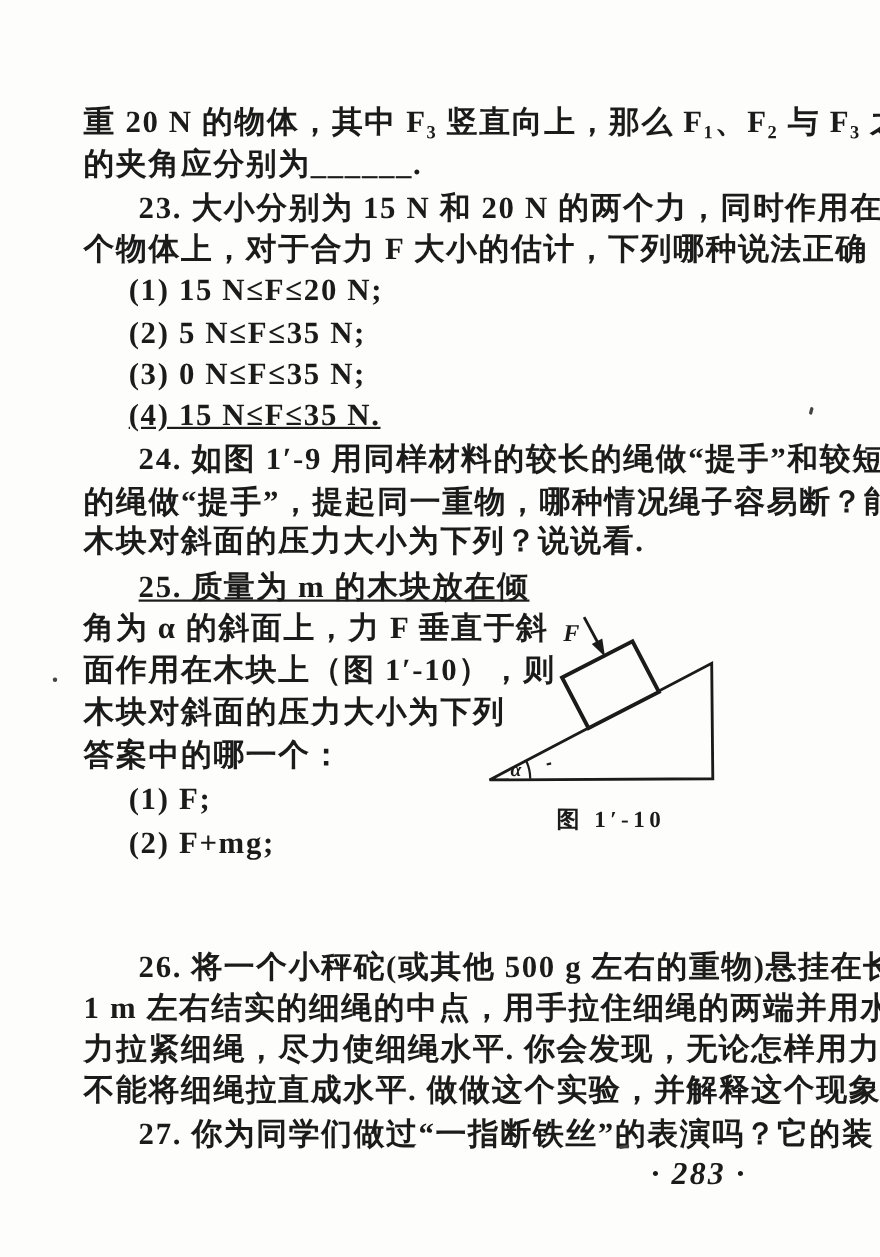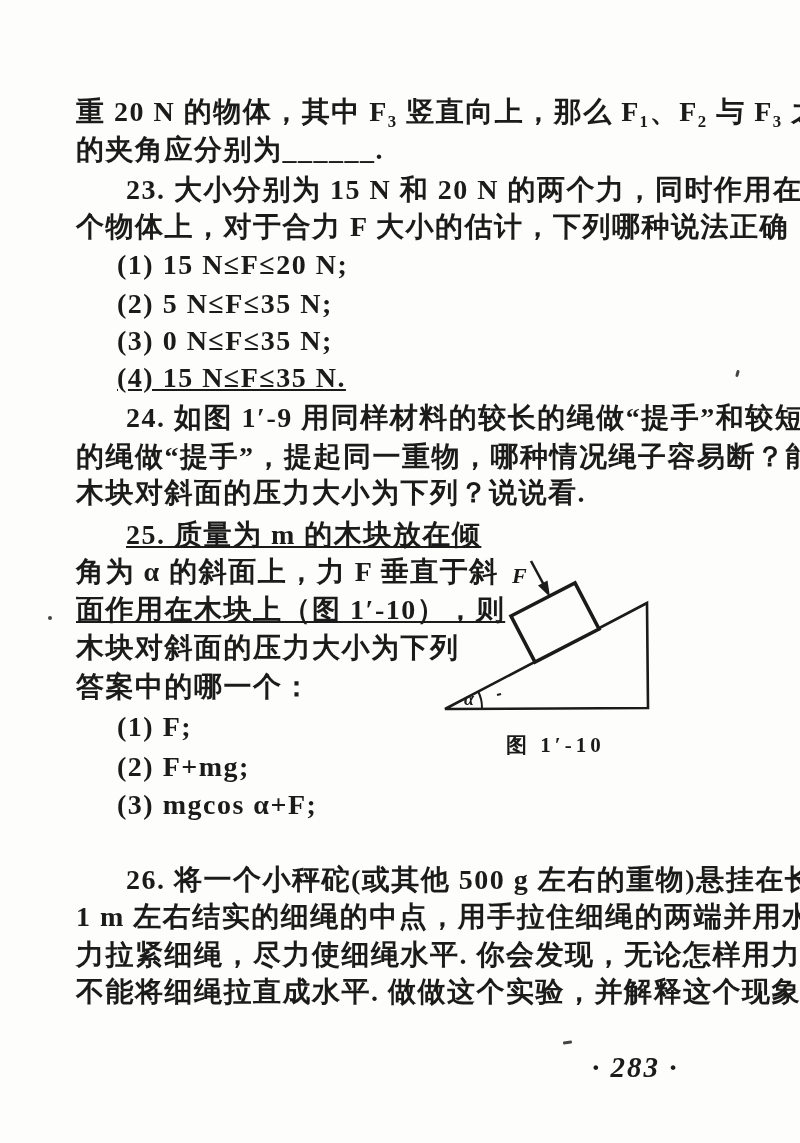--- a/index.html
+++ b/index.html
@@ -44,26 +44,25 @@
   <div class="line" style="left:117px;top:285px;">(2) 5 N≤F≤35 N;</div>
   <div class="line" style="left:117px;top:322px;">(3) 0 N≤F≤35 N;</div>
   <div class="line" style="left:117px;top:359px;text-decoration:underline;">(4) 15 N≤F≤35 N.</div>
 
   <div class="line" style="left:126px;top:399px;">24. 如图 1′-9 用同样材料的较长的绳做“提手”和较短</div>
   <div class="line" style="left:76px;top:438px;">的绳做“提手”，提起同一重物，哪种情况绳子容易断？能用</div>
   <div class="line" style="left:76px;top:474px;">木块对斜面的压力大小为下列？说说看.</div>
 
   <div class="line" style="left:126px;top:516px;text-decoration:underline;">25. 质量为 m 的木块放在倾</div>
   <div class="line" style="left:76px;top:553px;">角为 α 的斜面上，力 F 垂直于斜</div>
-  <div class="line" style="left:76px;top:591px;text-decoration:underline;">面作用在木块上（图 1′-10），则</div>
+  <div class="line" style="left:76px;top:591px;">面作用在木块上（图 1′-10），则</div>
   <div class="line" style="left:76px;top:629px;">木块对斜面的压力大小为下列</div>
   <div class="line" style="left:76px;top:668px;">答案中的哪一个：</div>
   <div class="line" style="left:117px;top:708px;">(1) F;</div>
   <div class="line" style="left:117px;top:748px;">(2) F+mg;</div>
-  <div class="line" style="left:117px;top:786px;">(3) mgcos α+F;</div>
 
   <svg style="position:absolute;left:434px;top:554px;" width="240" height="214" viewBox="0 0 240 214">
 
     <polygon points="11,155 214,154 213,49" fill="none" stroke="#1b1b1b" stroke-width="2.6"></polygon>
 
     <polygon points="77,62 141,29 165,75 101,108" fill="#fdfdfb" stroke="#1b1b1b" stroke-width="3.6"></polygon>
 
     <line x1="97" y1="7" x2="111" y2="33" stroke="#1b1b1b" stroke-width="2.6"></line>
     <polygon points="116,43 113.5,26.5 104,31.5" fill="#1b1b1b"></polygon>
     <text x="78" y="29" font-size="22" font-style="italic" font-weight="bold" fill="#1b1b1b">F</text>
@@ -73,20 +72,21 @@
     <line x1="63" y1="141" x2="67" y2="140" stroke="#1b1b1b" stroke-width="2"></line>
 
     <text x="72" y="198" font-size="21" font-weight="bold" fill="#1b1b1b" letter-spacing="4">图 1′-10</text>
   </svg>
 
   <div class="line" style="left:126px;top:861px;">26. 将一个小秤砣(或其他 500 g 左右的重物)悬挂在长</div>
   <div class="line" style="left:76px;top:898px;">1 m 左右结实的细绳的中点，用手拉住细绳的两端并用水平</div>
   <div class="line" style="left:76px;top:936px;">力拉紧细绳，尽力使细绳水平. 你会发现，无论怎样用力也</div>
   <div class="line" style="left:76px;top:973px;">不能将细绳拉直成水平. 做做这个实验，并解释这个现象.</div>
 
+  <div class="line" style="left:126px;top:1013px;">27. 你为同学们做过“一指断铁丝”的表演吗？它的装</div>
 
   <div class="pagenum" style="left:592px;top:1051px;">· 283 ·</div>
 
   <div class="speck" style="left:48px;top:616px;width:4px;height:4px;"></div>
   <div class="speck" style="left:736px;top:370px;width:3px;height:7px;border-radius:2px;transform:rotate(15deg);"></div>
   <div class="speck" style="left:563px;top:1041px;width:9px;height:3px;border-radius:1px;transform:rotate(-8deg);"></div>
 
 </div>
 
 </body></html>

